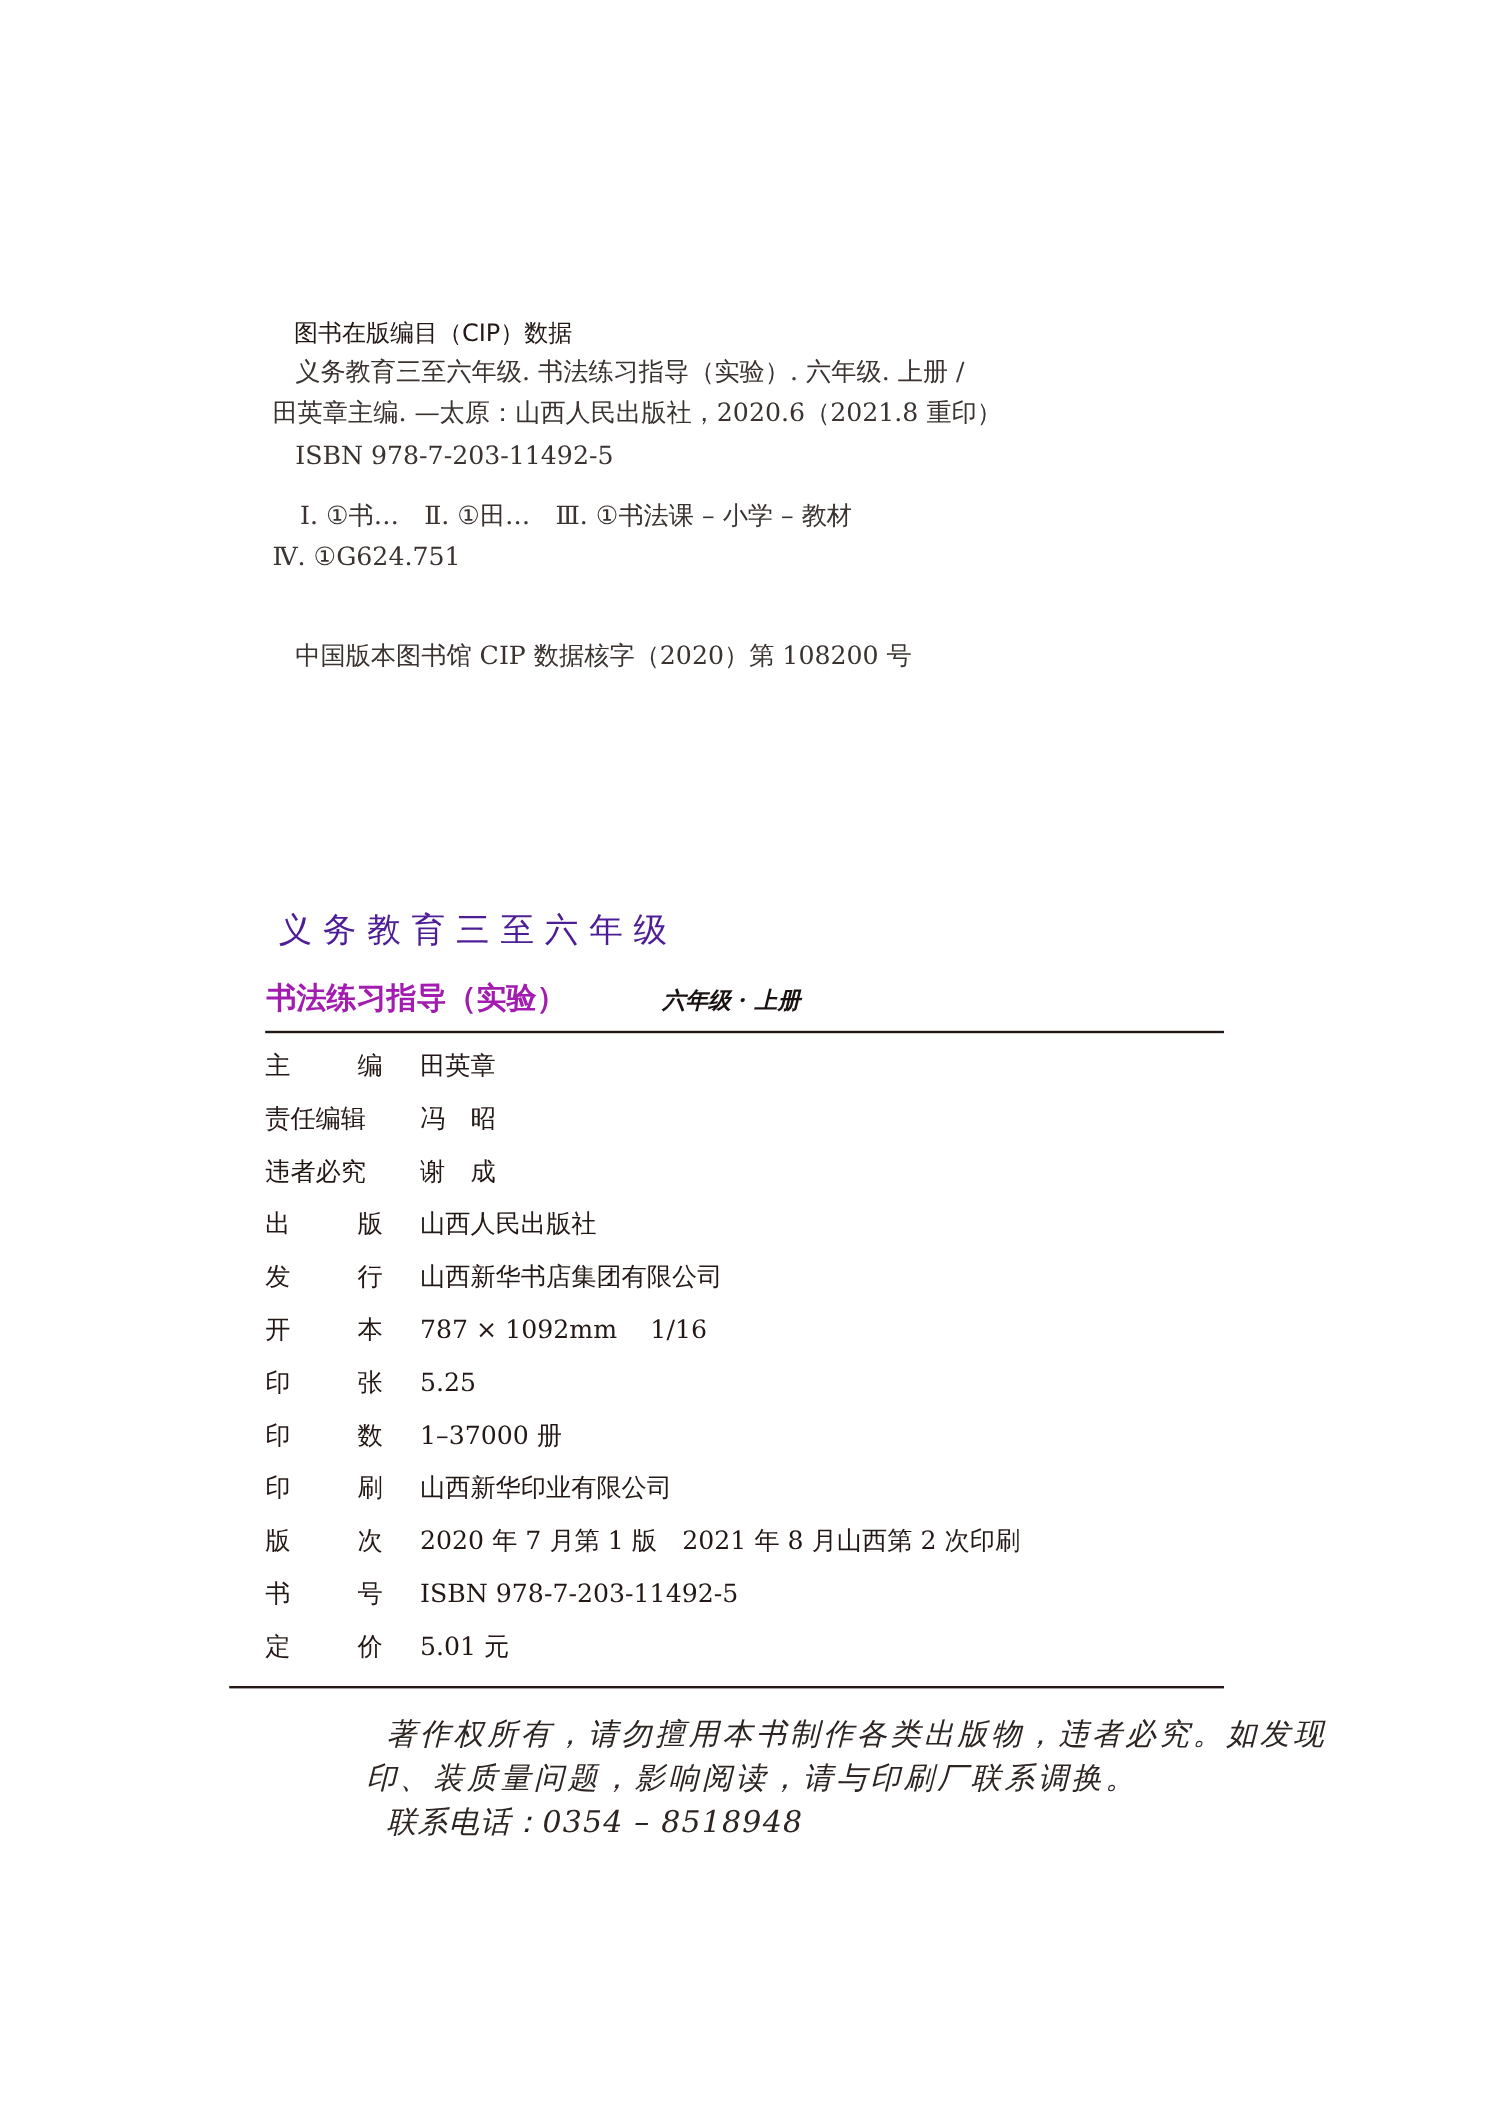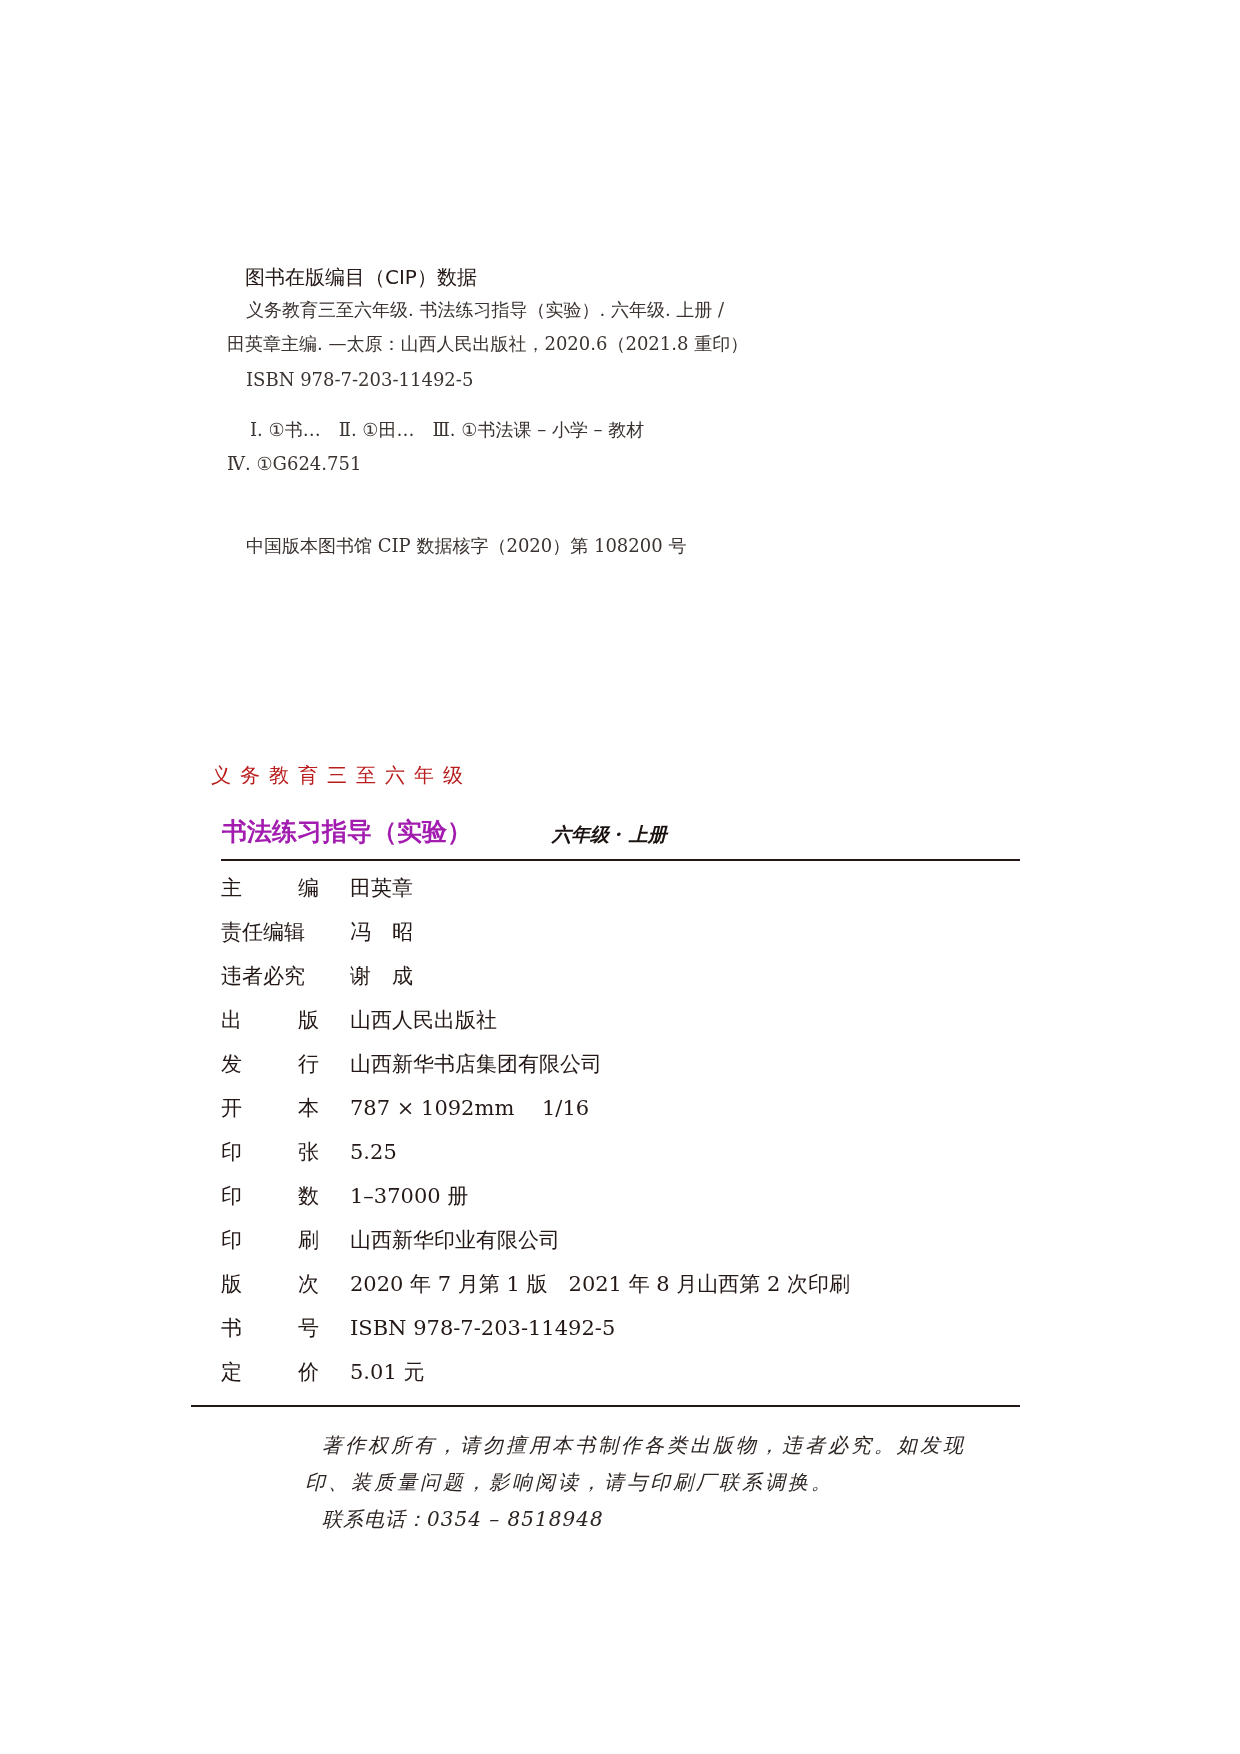--- a/index.html
+++ b/index.html
@@ -21,38 +21,38 @@
     .cip-heading {
       left: 245px; top: 264px;
       font-family: "DejaVu Sans", "Liberation Sans", sans-serif;
       font-weight: normal;
       font-size: 20px;
       line-height: 26px;
       color: #231815;
       text-align: right;
     }
     .cip-line {
-      font-size: 18px;
+      font-size: 21px;
       line-height: 24px;
       color: #3a3330;
     }
     .cip-l1 { left: 246px; top: 298px; }
     .cip-l2 { left: 227px; top: 332px; }
     .cip-l3 { left: 246px; top: 368px; }
     .cip-l4 { left: 250px; top: 418px; }
     .cip-l5 { left: 227px; top: 452px; }
     .cip-l6 { left: 246px; top: 502px; margin-top: 32px; }
 
     
     .series {
-      left: 211px; top: 760px;
-      font-size: 20px;
+      left: 232px; top: 760px;
+      font-size: 28px;
       line-height: 30px;
       letter-spacing: 9px;
-      color: #b91c1c;
+      color: #4c1d95;
     }
     .title {
       left: 222px; top: 812px;
       font-family: "DejaVu Serif", "Liberation Serif", serif;
       font-weight: bold;
       font-size: 25px;
       line-height: 40px;
       color: #a21caf;
     }
     .subtitle {
@@ -95,21 +95,21 @@
     .info-value {
       position: absolute;
       left: 129px; top: 0;
       white-space: nowrap;
       font-size: 21px;
     }
 
     
     .notice {
       font-family: "DejaVu Serif", "Liberation Serif", serif;
-      font-size: 20px;
+      font-size: 25px;
       line-height: 24px;
       letter-spacing: 3px;
       color: #2d2522;
       font-style: italic;
     }
     .notice-1 { left: 322px; top: 1433px; }
     .notice-2 { left: 305px; top: 1470px; }
     .notice-3 { left: 322px; top: 1507px; letter-spacing: 1px; }
   </style>
 </head>

